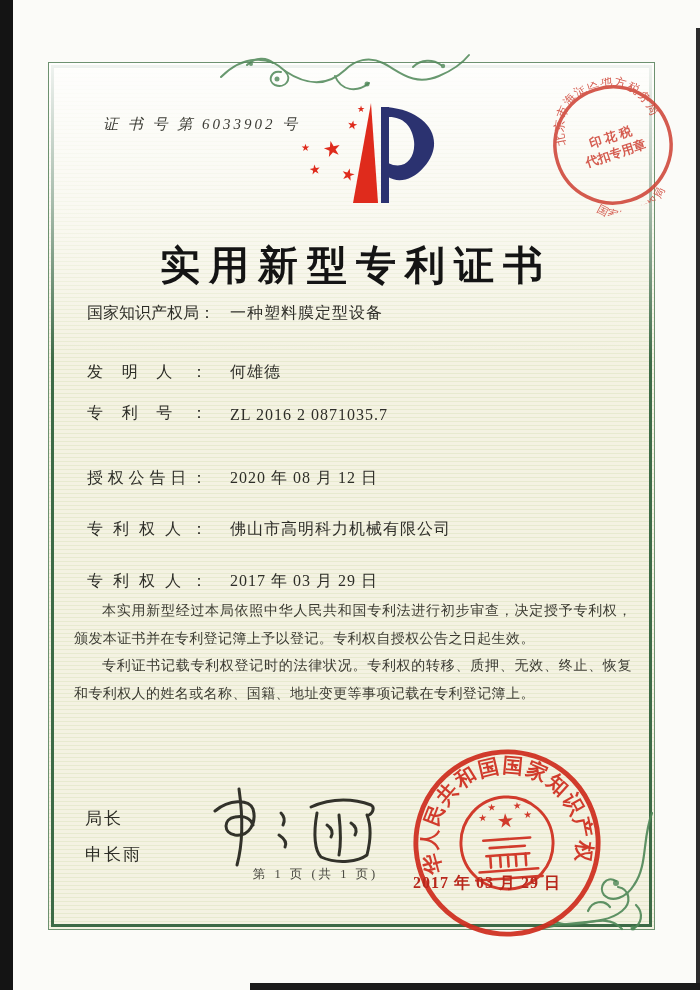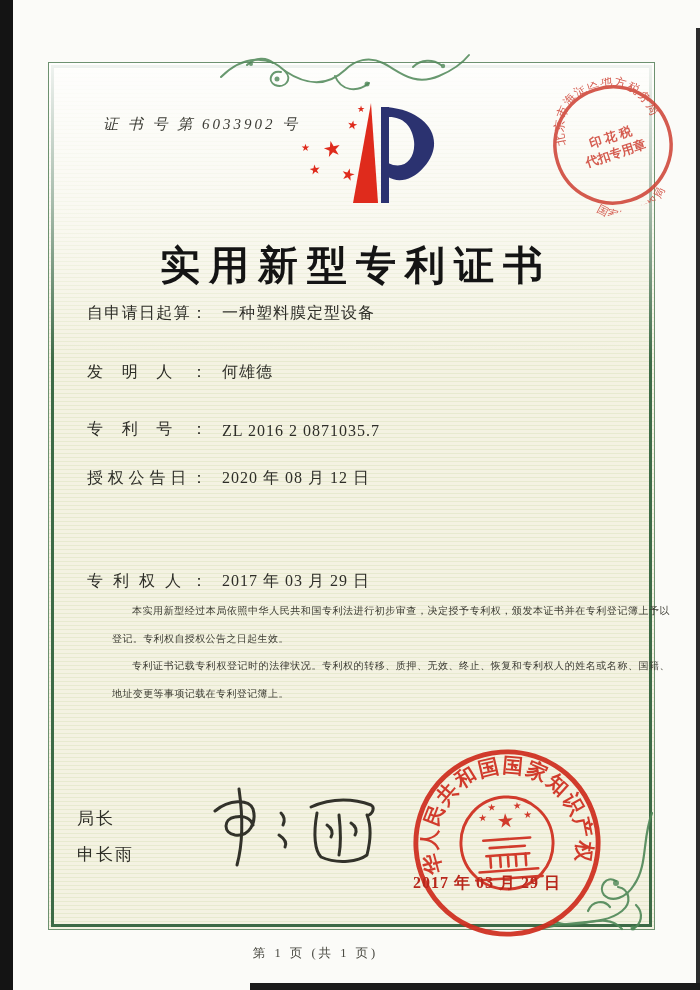--- a/index.html
+++ b/index.html
@@ -43,47 +43,47 @@
     transform:rotate(-18deg); opacity:.88;
   }
 
   .title {
     position:absolute; left:0; top:146px; width:100%;
     text-align:center; font-size:40px; font-weight:700;
     letter-spacing:9px; color:#141414; text-indent:9px;margin-top:29px;
   }
 
   .field { position:absolute; left:38px; font-size:16px; color:#2e2e28; white-space:nowrap; }
-  .f1{top:240px;} .f2{top:299px;} .f3{top:356px;} .f4{top:405px;} .f5{top:456px;} .f6{top:508px;}
+  .f1{top:240px;} .f2{top:299px;} .f3{top:340px;} .f4{top:405px;} .f5{top:456px;} .f6{top:508px;}
   .flabel {
     display:inline-block; width:120px;
     text-align:justify; text-align-last:justify; vertical-align:bottom;
   }
-  .fvalue { margin-left:15px; letter-spacing:1px; }
+  .fvalue { margin-left:23px; letter-spacing:1px; }
 
   .body-text {
     position:absolute; left:25px; top:534px; width:558px;
-    font-size:10px; line-height:27.5px; color:#3b3b32;
-    text-align:justify; letter-spacing:.4px;margin-left:38px;
+    font-size:14px; line-height:27.5px; color:#3b3b32;
+    text-align:justify; letter-spacing:.4px;
   }
   .body-text p { text-indent:2em; }
 
-  .director-block { position:absolute; left:28px; top:738px; font-size:17px; color:#2f2f28; line-height:36px; letter-spacing:2px; }
+  .director-block { position:absolute; left:36px; top:738px; font-size:17px; color:#2f2f28; line-height:36px; letter-spacing:2px; }
 
   .signature { position:absolute; left:138px; top:714px; width:210px; height:96px; }
 
   
   .seal { position:absolute; left:360px; top:682px; width:196px; height:196px; transform:rotate(-4deg); opacity:.93; }
   .seal-date {
     position:absolute; left:364px; top:810px; width:190px;
     font-size:16px; font-weight:700; color:#b8281c; letter-spacing:1px; white-space:nowrap;
   }
 
   .footer {
-    position:absolute; left:0; top:882px; width:100%;
+    position:absolute; left:0; top:803px; width:100%;
     text-align:center; transform:translateX(-36px);
     font-size:12.5px; letter-spacing:3px; color:#47473f;
   }
 
   
   .orn-top { position:absolute; left:168px; top:-20px; width:258px; height:58px; }
   .orn-corner { position:absolute; right:-10px; bottom:-12px; width:132px; height:132px; }
 </style>
 </head>
 <body>
@@ -155,30 +155,33 @@
     <text font-size="11" fill="#cf4538" letter-spacing="1">
       <textPath href="#taxBot" startOffset="50%" text-anchor="middle">国家知识产权局</textPath>
     </text>
     <text x="66" y="62" font-size="12.5" fill="#cf4538" text-anchor="middle" font-weight="bold">印 花 税</text>
     <text x="66" y="79" font-size="12.5" fill="#cf4538" text-anchor="middle" font-weight="bold">代扣专用章</text>
   </svg>
 
   <div class="title">实用新型专利证书</div>
 
   <div class="field f1">
-    <span class="flabel">自申请日起算：</span><span class="fvalue">一种塑料膜定型设备</span>
+    <span class="flabel">国家知识产权局：</span><span class="fvalue">一种塑料膜定型设备</span>
   </div>
   <div class="field f2">
     <span class="flabel">发明人：</span><span class="fvalue">何雄德</span>
   </div>
   <div class="field f3">
     <span class="flabel">专利号：</span><span class="fvalue">ZL 2016 2 0871035.7</span>
   </div>
   <div class="field f4">
     <span class="flabel">授权公告日：</span><span class="fvalue">2020 年 08 月 12 日</span>
+  </div>
+  <div class="field f5">
+    <span class="flabel">专利权人：</span><span class="fvalue">佛山市高明科力机械有限公司</span>
   </div>
   <div class="field f6">
     <span class="flabel">专利权人：</span><span class="fvalue">2017 年 03 月 29 日</span>
   </div>
 
   <div class="body-text">
     <p>本实用新型经过本局依照中华人民共和国专利法进行初步审查，决定授予专利权，颁发本证书并在专利登记簿上予以登记。专利权自授权公告之日起生效。</p>
     <p>专利证书记载专利权登记时的法律状况。专利权的转移、质押、无效、终止、恢复和专利权人的姓名或名称、国籍、地址变更等事项记载在专利登记簿上。</p>
   </div>
 

